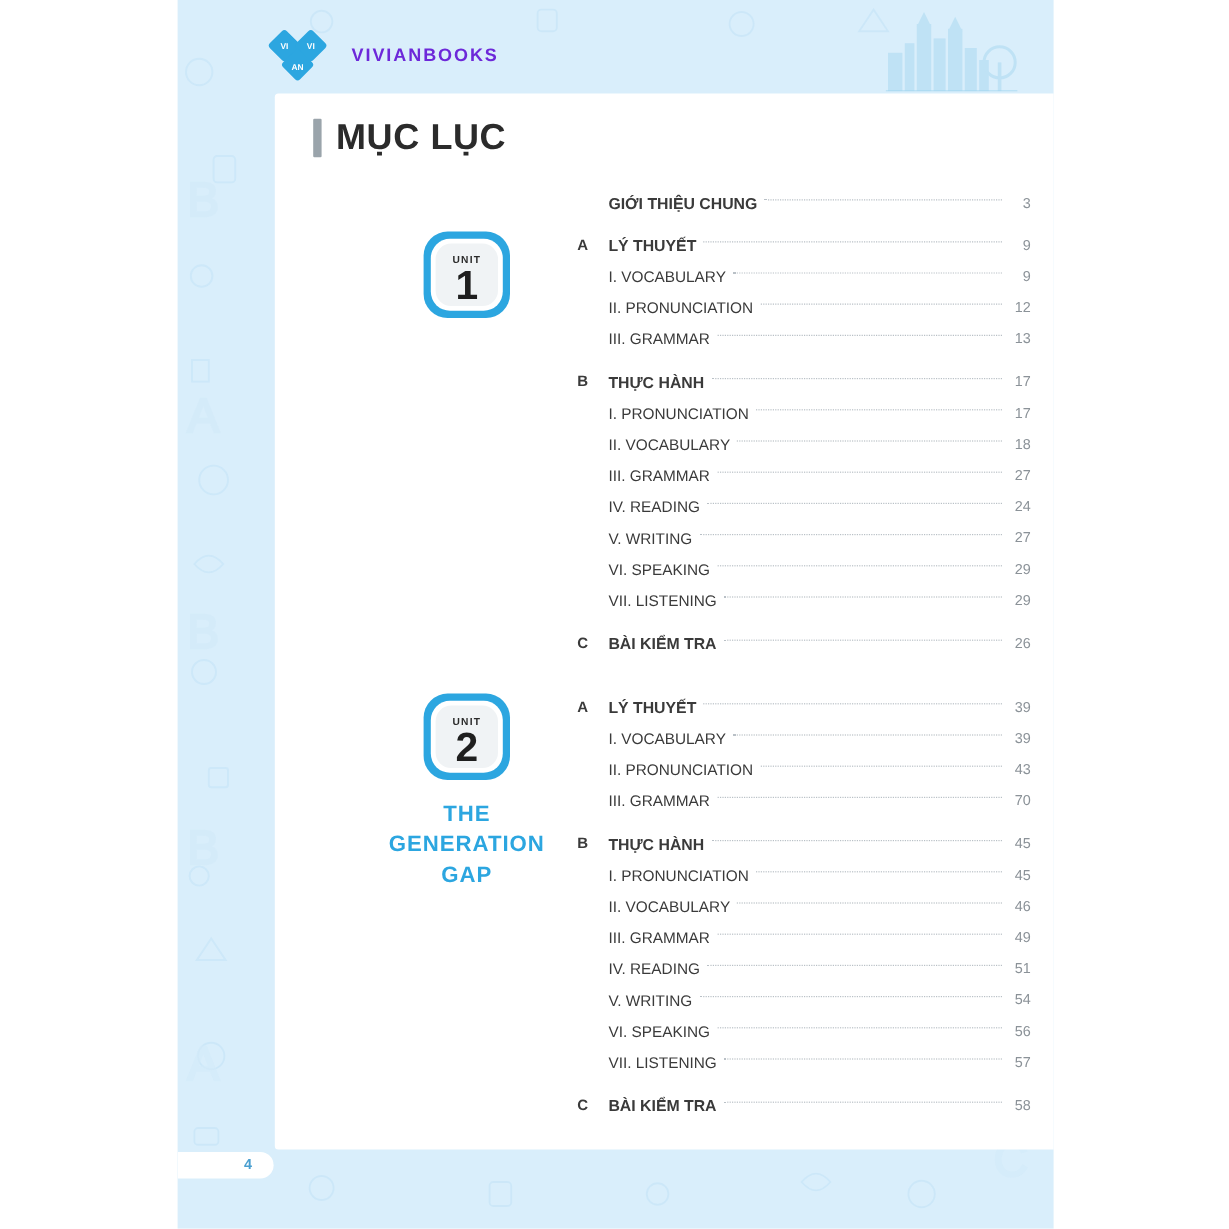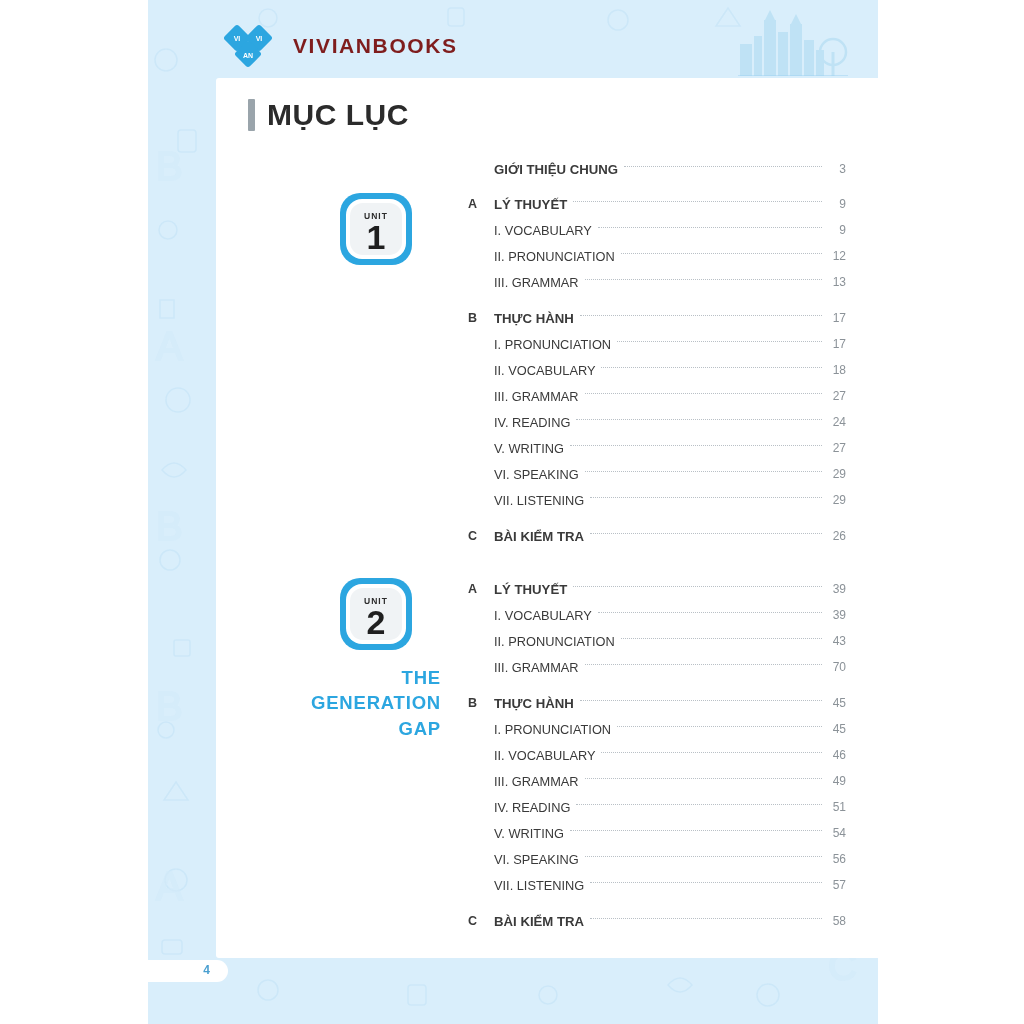--- a/index.html
+++ b/index.html
@@ -48,37 +48,37 @@
     display: flex;
     align-items: center;
     gap: 14px;
   }
   .logo-mark {
     position: relative;
     width: 58px;
     height: 48px;
   }
   .logo-brand {
-    font-size: 21px;
+    font-size: 15px;
     letter-spacing: 1.6px;
     font-weight: bold;
-    color: #7f1d1d;
+    color: #6d28d9;
   }
   .skyline {
     position: absolute;
     right: 30px;
     top: 10px;
     width: 110px;
     height: 66px;
   }
 
   
   .sheet {
     position: absolute;
-    left: 68px;
+    left: 81px;
     top: 78px;
     width: 662px;
     height: 880px;
     background: #ffffff;
     border-radius: 3px 0 0 3px;
   }
 
   
   .title-row {
     position: absolute;
@@ -118,21 +118,21 @@
   .unit-block {
     position: absolute;
     left: 0;
     width: 662px;
   }
   .unit-badge {
     position: absolute;
     left: 95px;
     top: 0;
     width: 130px;
-    text-align: right;
+    text-align: center;
   }
   .badge-shape {
     position: relative;
     width: 76px;
     height: 76px;
     margin: 0 auto;
   }
   .unit-name {
     margin-top: 13px;
     font-size: 18.5px;

